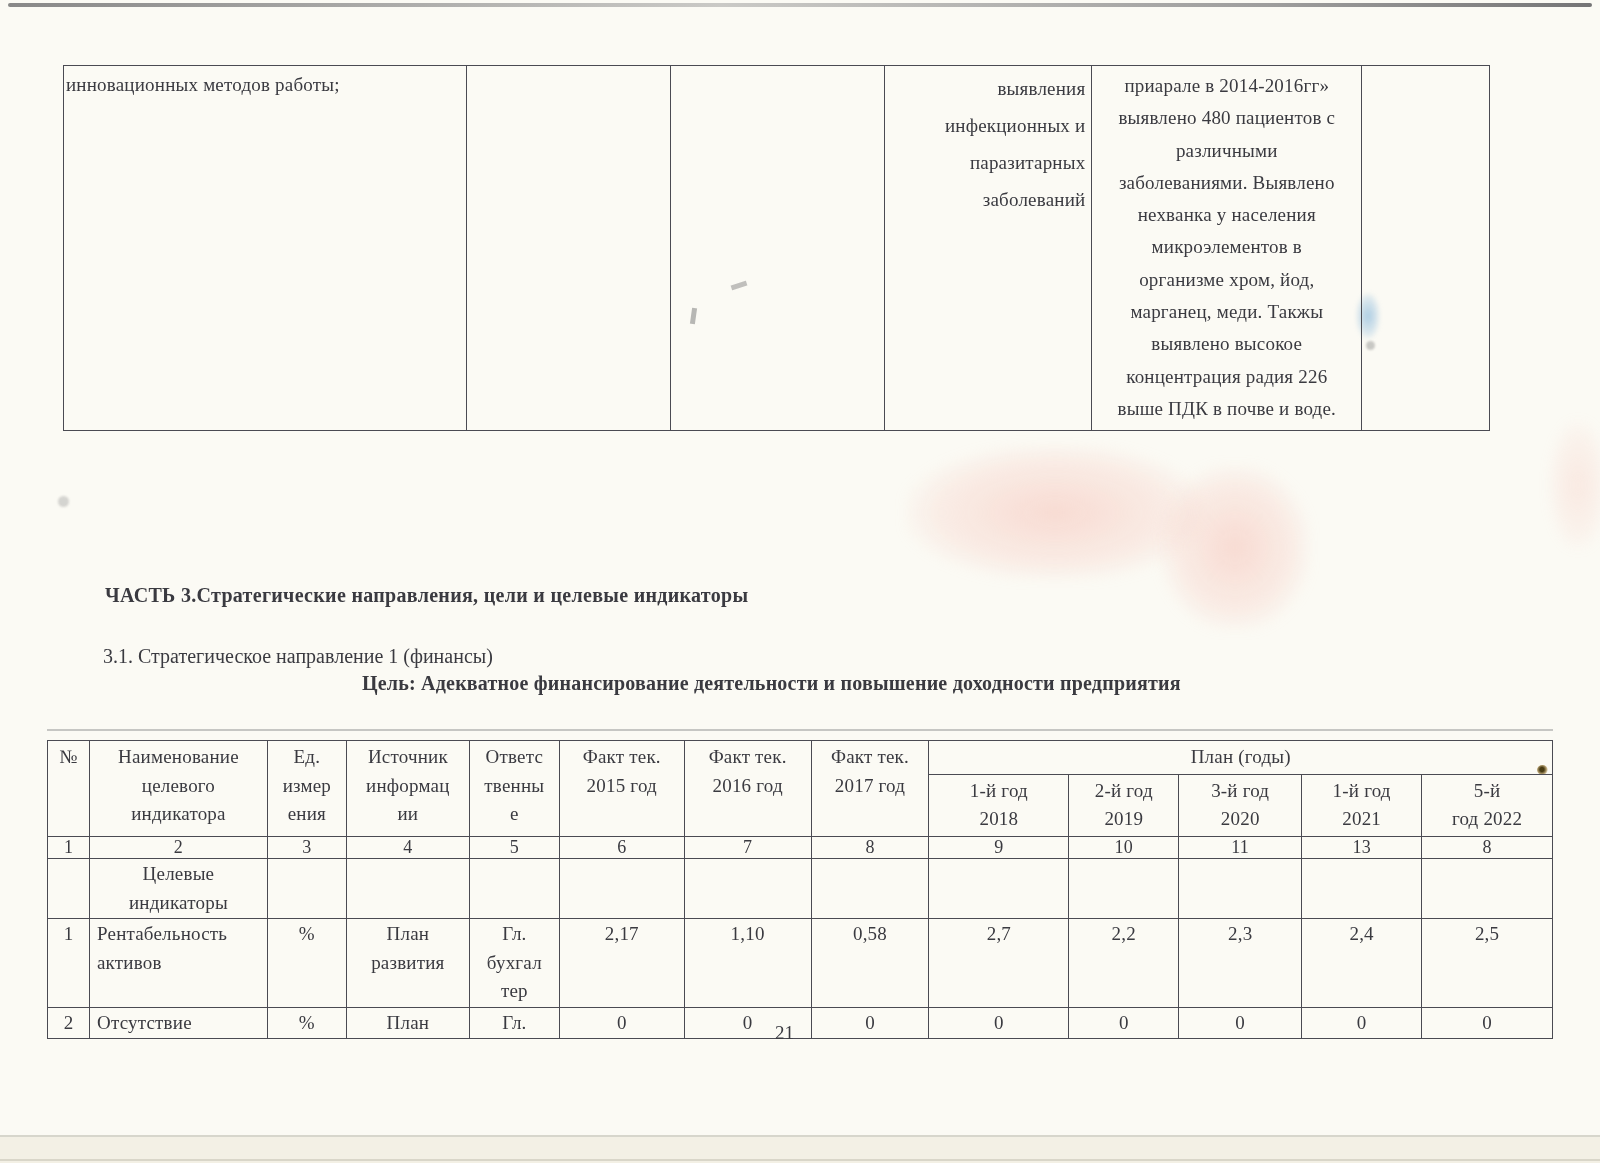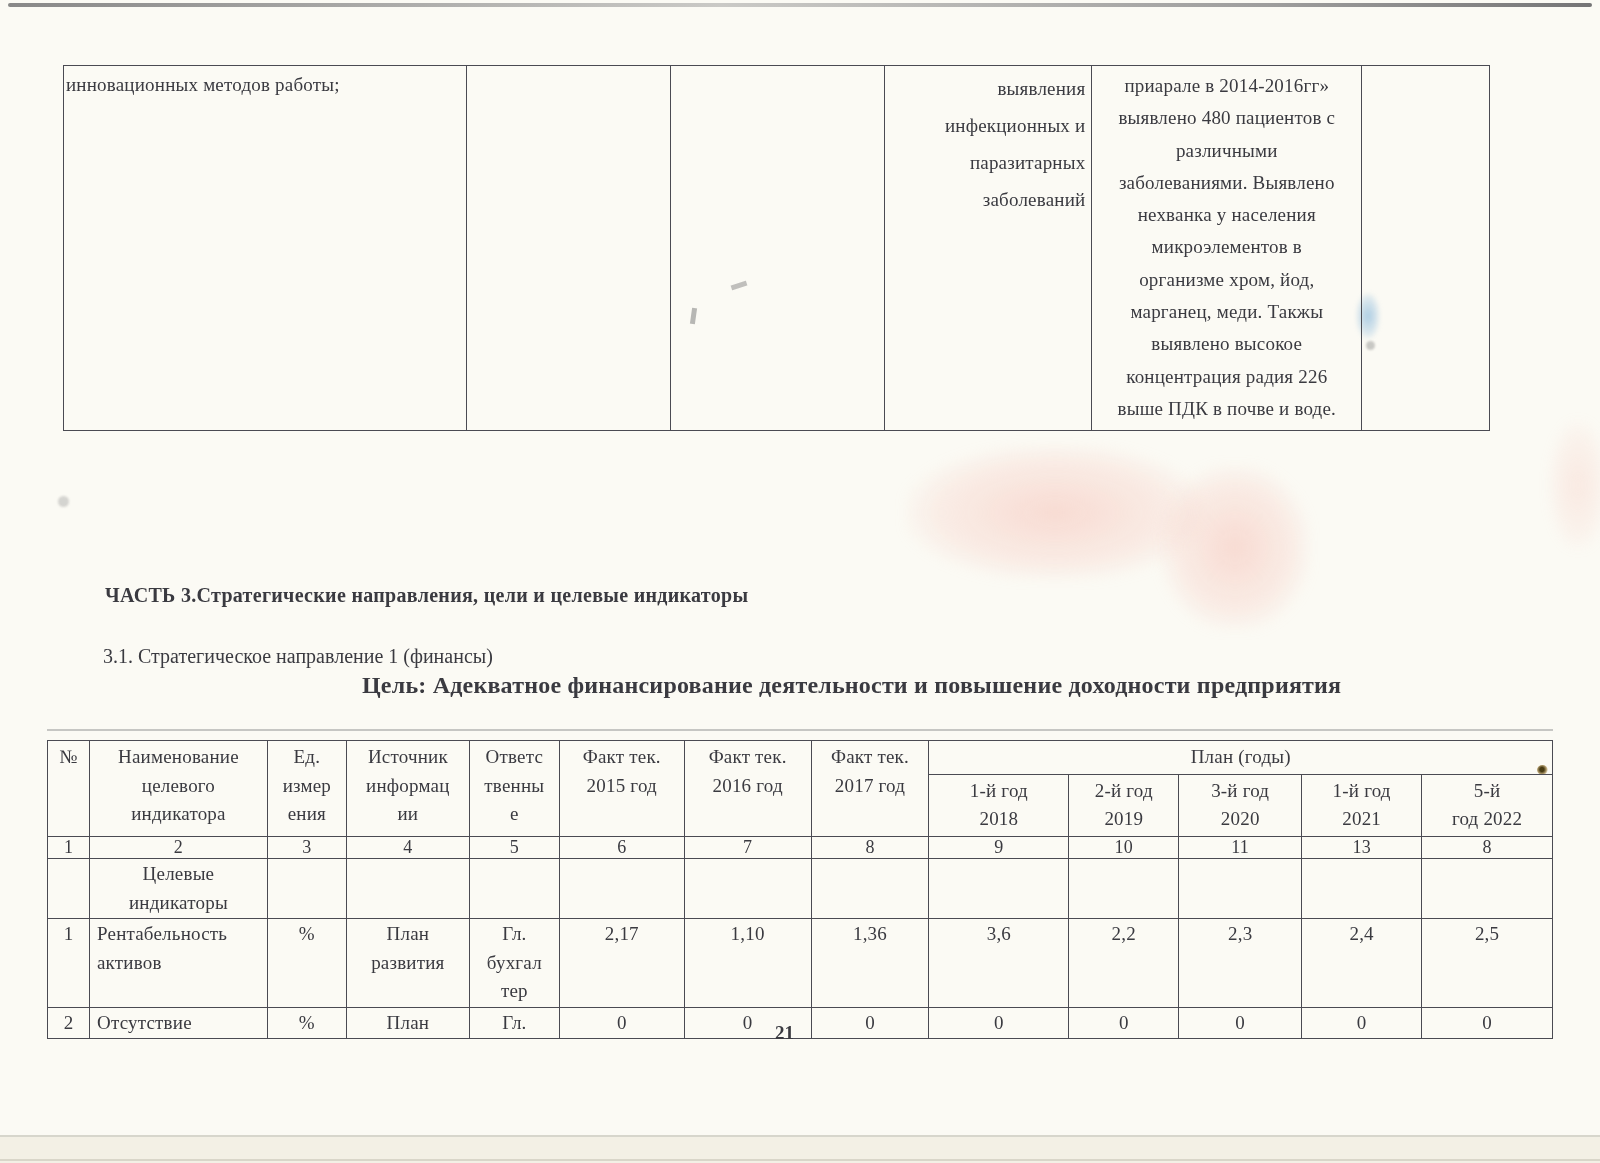--- a/index.html
+++ b/index.html
@@ -52,22 +52,22 @@
   .ind-table th{vertical-align:top;text-align:center;line-height:1.5;padding:2px 2px;}
   .ind-table td{vertical-align:top;text-align:center;line-height:1.5;padding:1px 2px;}
   .ind-table .plan-span{vertical-align:middle;}
   .row-digits td{line-height:1.1;font-size:18px;}
   .cell-left{text-align:left !important;padding-left:7px !important;margin-left:24px;}
 
   
   .heading{position:absolute;white-space:nowrap;}
   .part-heading{left:105px;top:584px;font-size:20px;font-weight:bold;letter-spacing:.3px;}
   .section-heading{left:103px;top:645px;font-size:20px;}
-  .goal-heading{left:362px;top:672px;font-size:24px;font-weight:bold;letter-spacing:.2px;}
-  .page-number{left:775px;top:1022px;font-size:19px;font-weight:bold;}
+  .goal-heading{left:362px;top:672px;font-size:20px;font-weight:bold;letter-spacing:.2px;}
+  .page-number{left:775px;top:1022px;font-size:19px;}
 </style>
 </head>
 <body>
 
 <div class="page">
 
   <div class="artifact top-edge-line"></div>
   <div class="artifact pink-smudge smudge-a"></div>
   <div class="artifact pink-smudge smudge-b"></div>
   <div class="artifact pink-smudge smudge-c"></div>
@@ -207,22 +207,22 @@
       <td class="cell-left">Рентабельность
 активов</td>
       <td>%</td>
       <td>План
 развития</td>
       <td>Гл.
 бухгал
 тер</td>
       <td>2,17</td>
       <td>1,10</td>
-      <td>1,36</td>
-      <td>3,6</td>
+      <td>0,58</td>
+      <td>2,7</td>
       <td>2,2</td>
       <td>2,3</td>
       <td>2,4</td>
       <td>2,5</td>
     </tr>
     <tr style="height:27px">
       <td>2</td>
       <td class="cell-left">Отсутствие</td>
       <td>%</td>
       <td>План</td>

